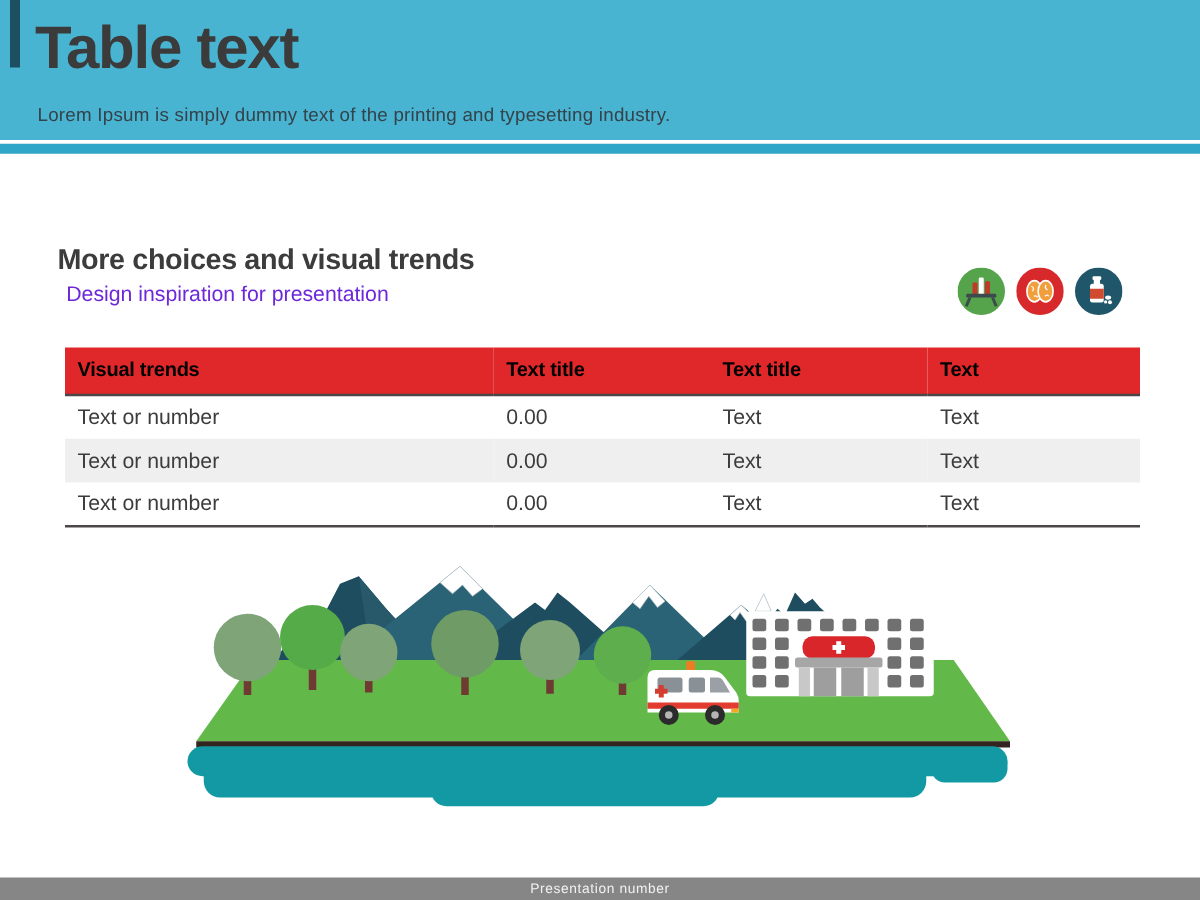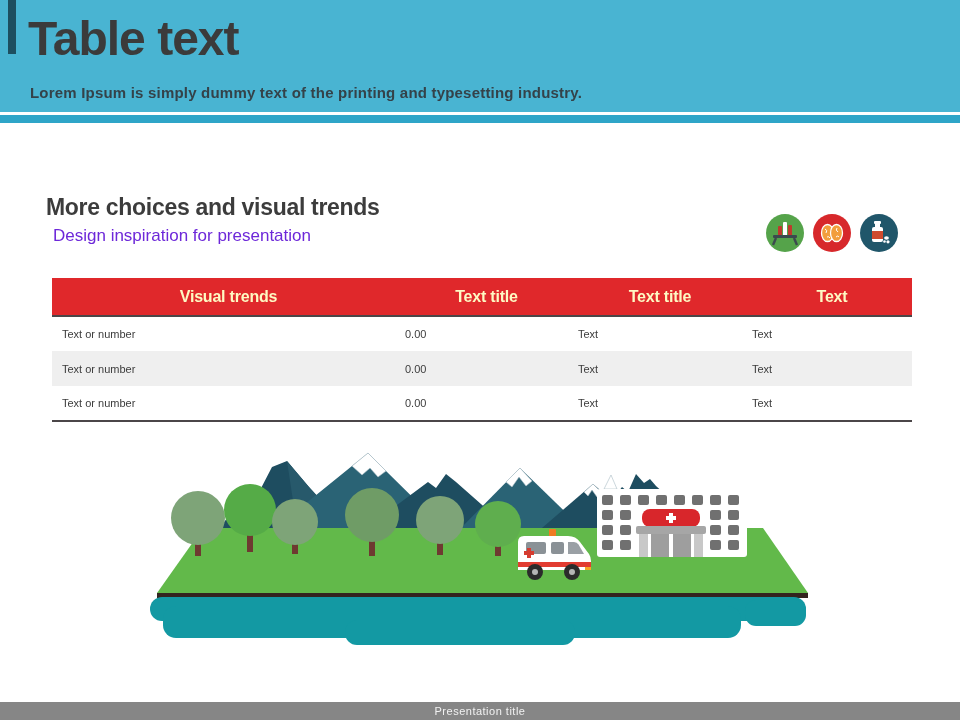--- a/index.html
+++ b/index.html
@@ -9,40 +9,40 @@
     font-family:"Liberation Sans", sans-serif; background:#ffffff;
   }
   
   .hdr { position:absolute; left:0; top:0; width:960px; height:112px; background:#49b4d2; }
   .hdr-accent { position:absolute; left:8px; top:0; width:8px; height:54px; background:#1d4f60; }
   .hdr-title {
     position:absolute; left:28px; top:14px; font-size:48px; font-weight:bold;
     letter-spacing:-1px; color:#3b3b3b; line-height:1.05;
   }
   .hdr-sub {
-    position:absolute; left:30px; top:84px; font-size:15px; color:#344249; letter-spacing:0.2px;font-weight:bold;
+    position:absolute; left:30px; top:84px; font-size:15px; color:#344249; letter-spacing:0.2px;
   }
   .hdr-gap    { position:absolute; left:0; top:112px; width:960px; height:3px; background:#ffffff; }
   .hdr-stripe { position:absolute; left:0; top:115px; width:960px; height:8px; background:#2fa5c8; }
   
   .sec-h {
     position:absolute; left:46px; top:194px; font-size:23px; font-weight:bold;
     color:#3c3c3c; letter-spacing:-0.3px;
   }
   .sec-sub { position:absolute; left:53px; top:226px; font-size:17px; color:#6d28d9; }
   .icon-row { position:absolute; left:766px; top:214px; display:flex; gap:9px; }
   .icon-row svg { display:block; }
   
   .tbl-wrap { position:absolute; left:52px; top:278px; width:860px; }
   table { width:860px; border-collapse:collapse; table-layout:fixed; }
   th {
-    height:38px; background:#e0282b; color:#fef9c3; font-size:16px; font-weight:bold;
-    text-align:center; padding-left:10px; border-bottom:2px solid #4b4648; letter-spacing:-0.2px;
-  }
-  td { height:35px; font-size:11px; color:#3c3c3c; text-align:left; padding-left:10px; }
+    height:38px; background:#e0282b; color:#000000; font-size:16px; font-weight:bold;
+    text-align:left; padding-left:10px; border-bottom:2px solid #4b4648; letter-spacing:-0.2px;
+  }
+  td { height:35px; font-size:17px; color:#3c3c3c; text-align:left; padding-left:10px; }
   tbody tr:nth-child(2) { background:#efefef; }
   tbody tr:last-child td { border-bottom:2px solid #4b4648; }
   
   .scene { position:absolute; left:0; top:430px; }
   
   .ftr {
     position:absolute; left:0; top:702px; width:960px; height:18px; background:#868686;
     display:flex; align-items:center; justify-content:center;
   }
   .ftr span { font-size:11px; color:#f2f2f2; letter-spacing:0.5px; }
@@ -217,16 +217,16 @@
       <rect x="669" y="83" width="4" height="10" fill="#ffffff"></rect>
       <rect x="636" y="96" width="70" height="8" rx="2" fill="#a6a6a6"></rect>
       <rect x="639" y="104" width="9" height="23" fill="#c8c8c8"></rect>
       <rect x="694" y="104" width="9" height="23" fill="#c8c8c8"></rect>
       <rect x="651" y="104" width="18" height="23" fill="#9e9e9e"></rect>
       <rect x="673" y="104" width="18" height="23" fill="#9e9e9e"></rect>
     </g>
   </svg>
 
   <div class="ftr">
-    <span>Presentation title</span>
+    <span>Presentation number</span>
   </div>
 
 </div>
 
 </body></html>

